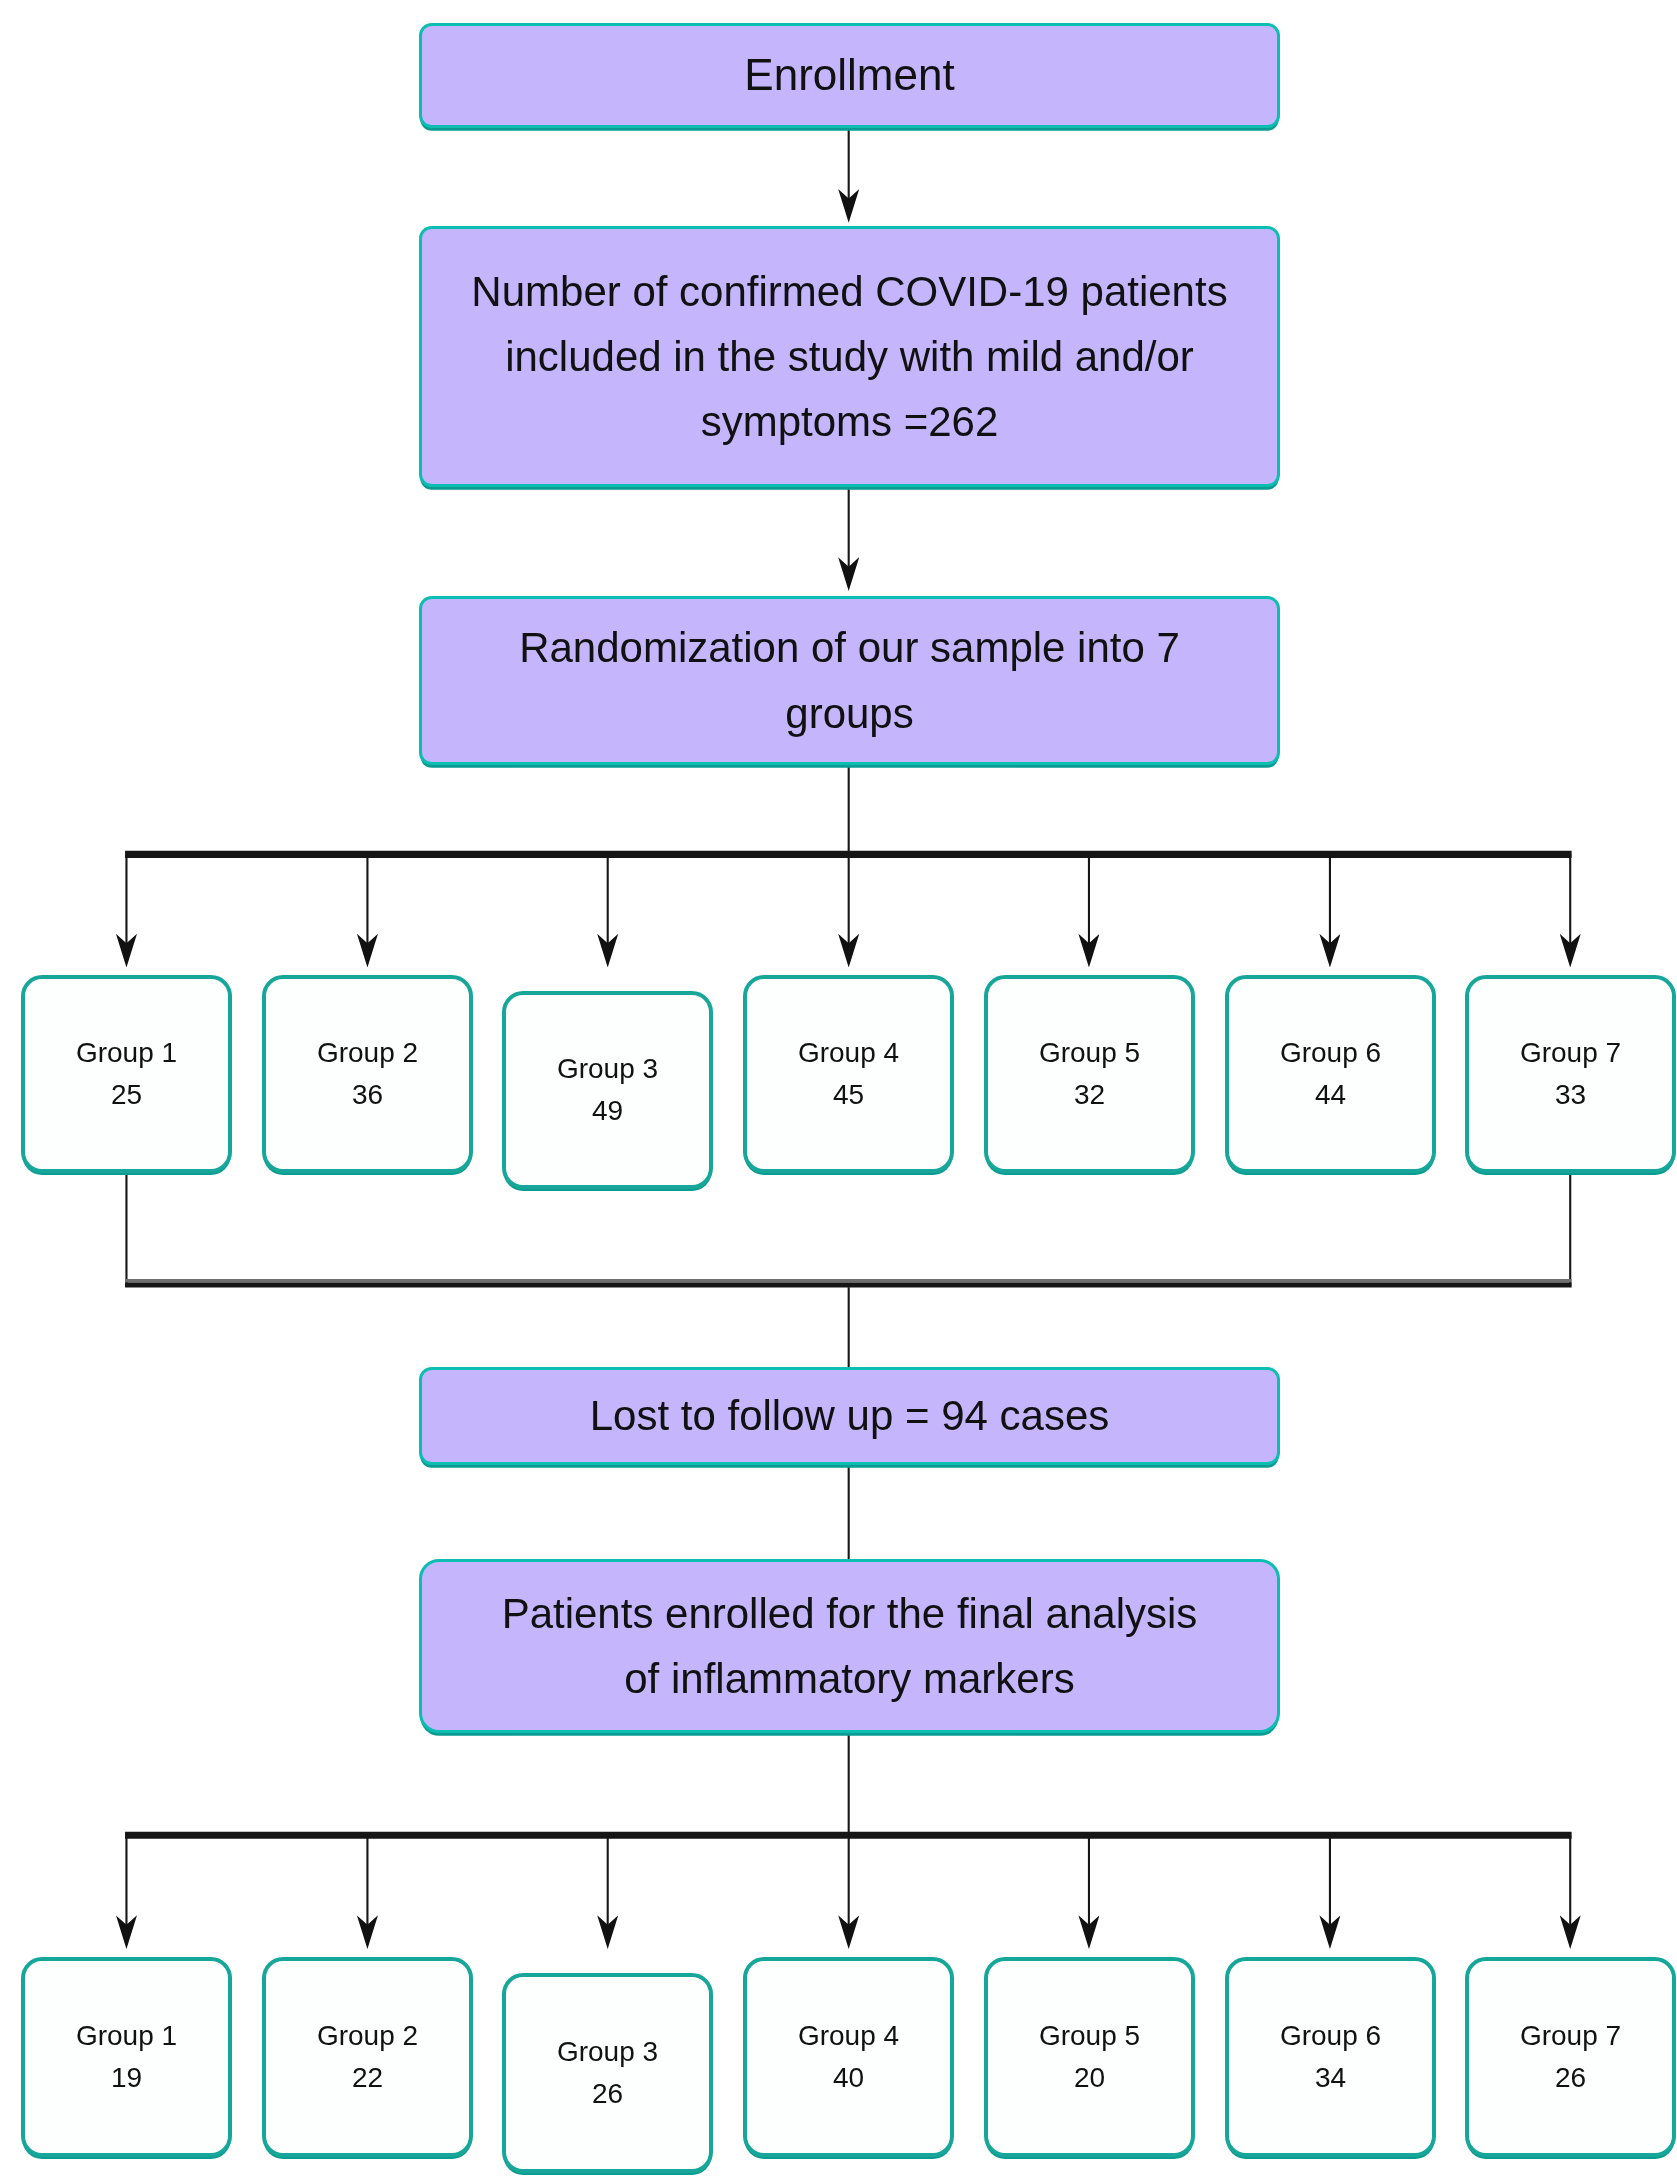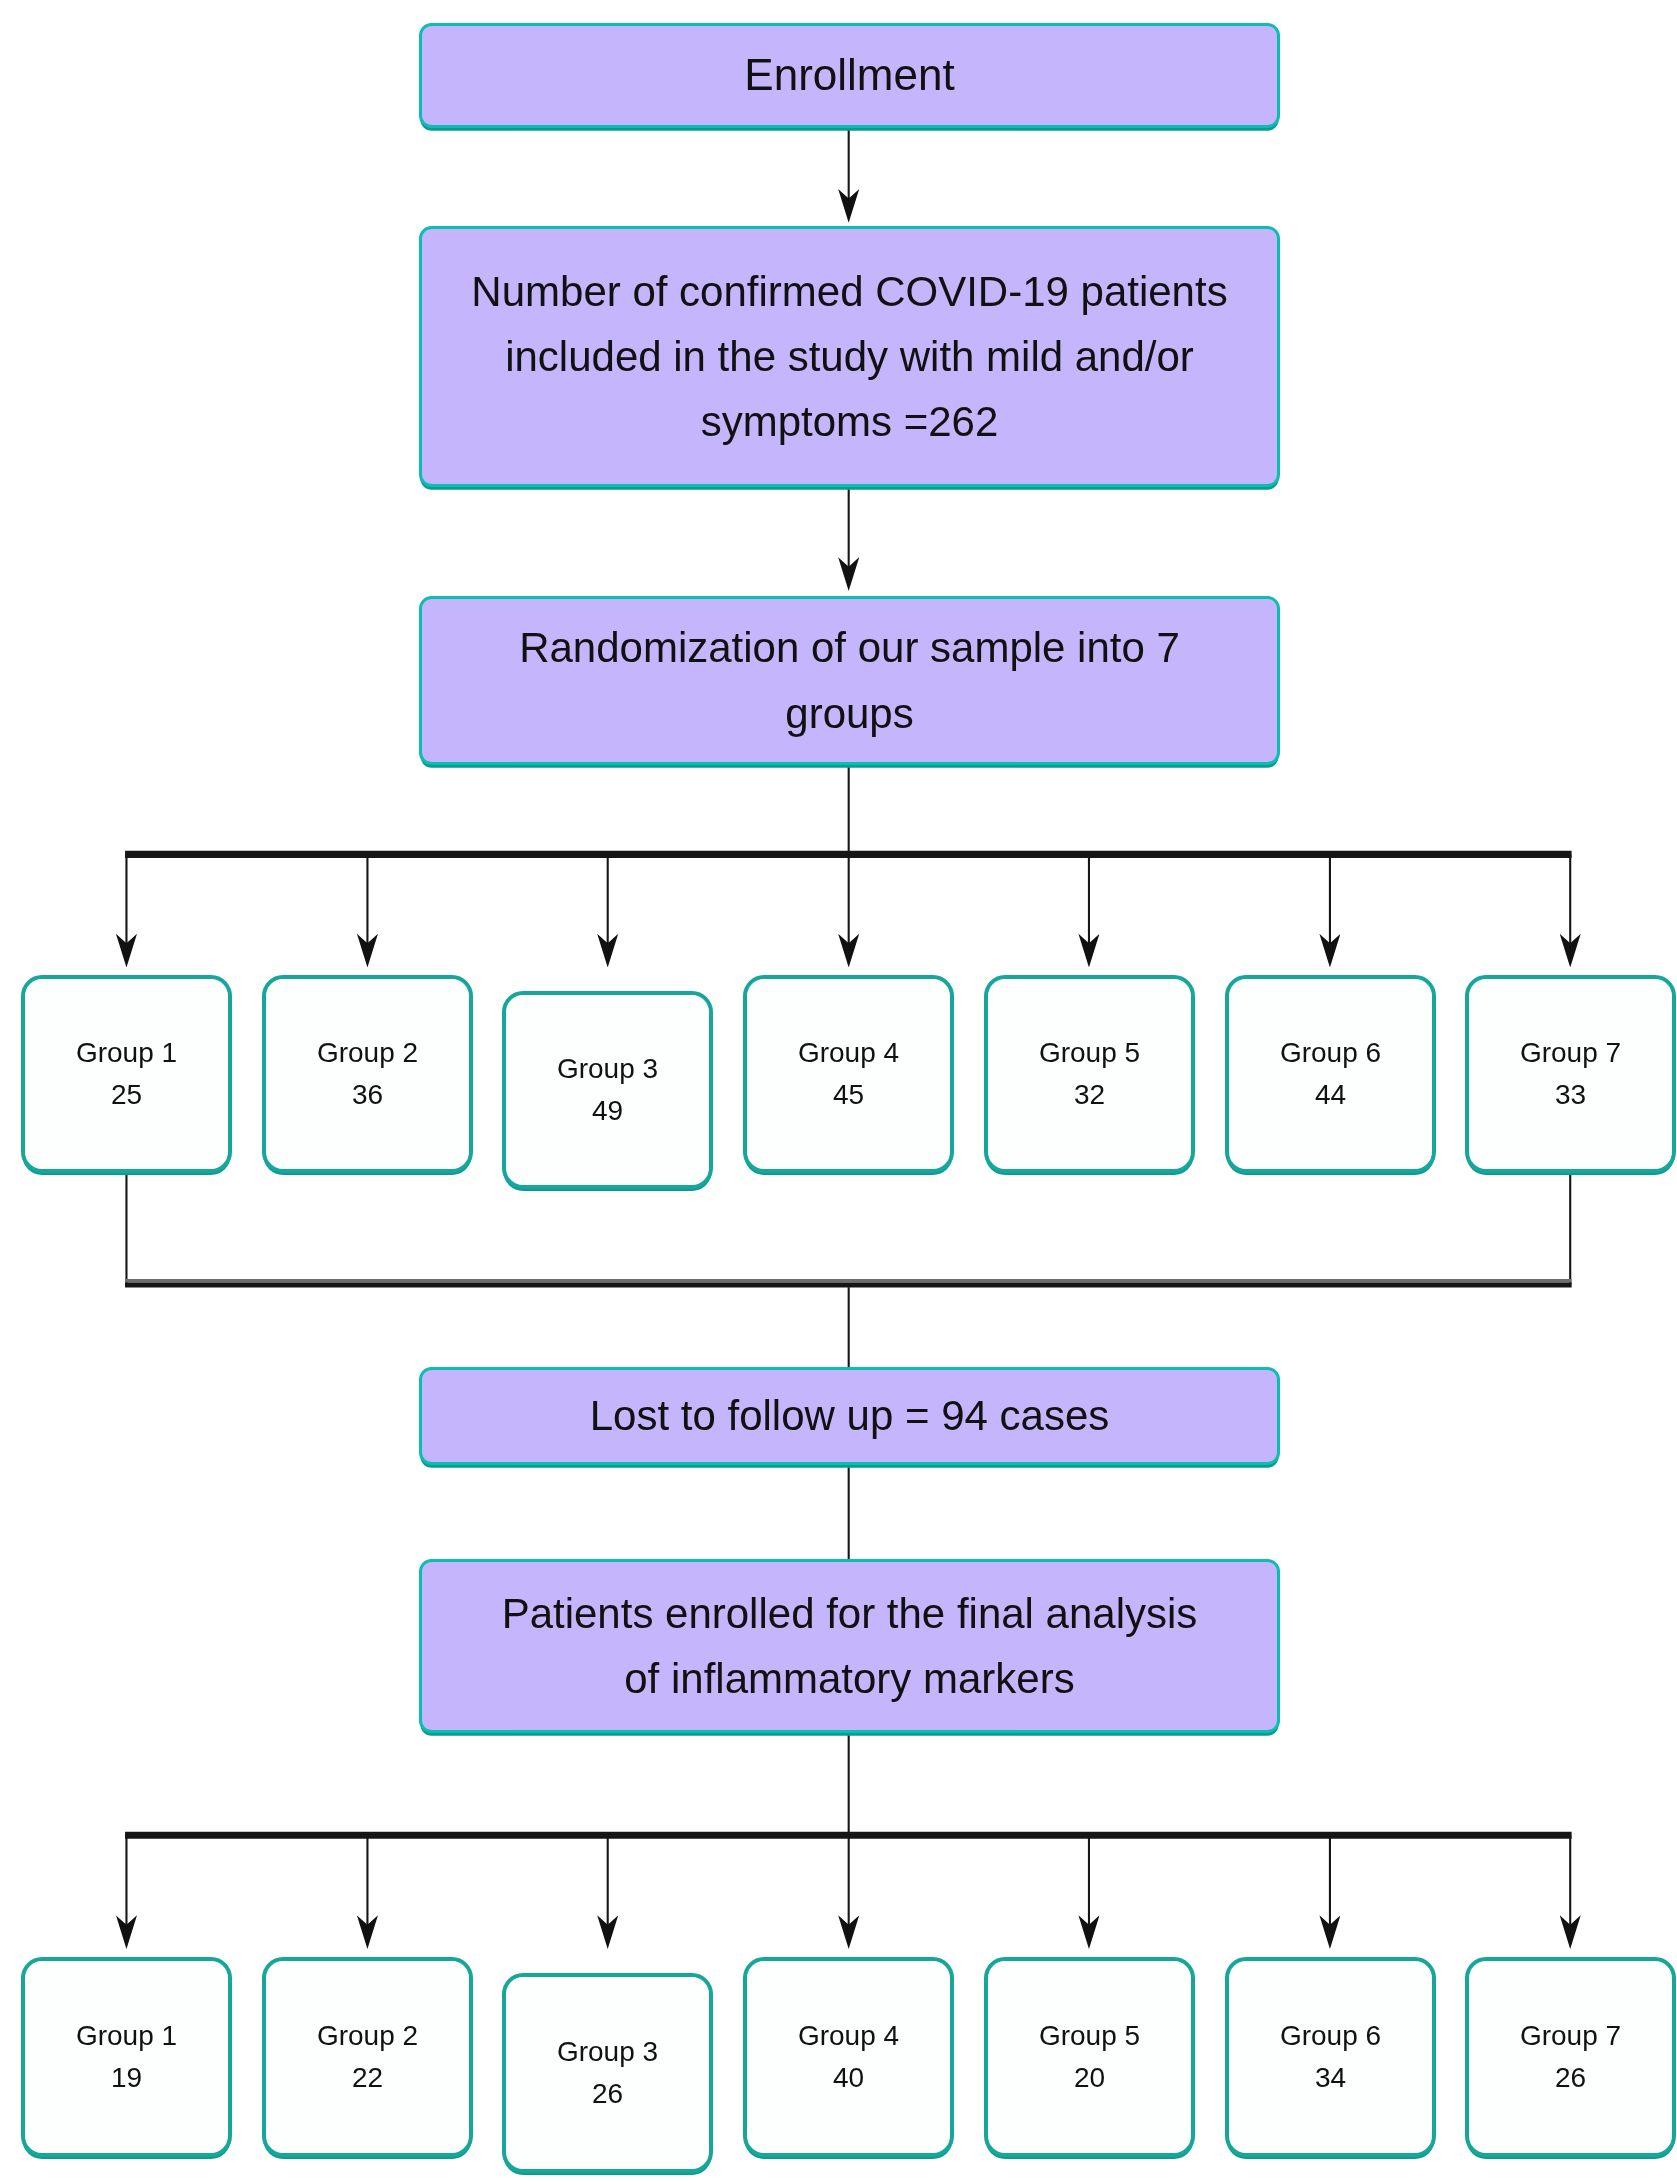--- a/index.html
+++ b/index.html
@@ -35,21 +35,21 @@
     white-space: pre;
     font-size: 42px;
     line-height: 1.55;
     color: #111111;
     z-index: 2;
   }
   #box-enrollment   { top: 23px;   height: 105px; font-size: 44px; }
   #box-confirmed    { top: 226px;  height: 261px; }
   #box-randomization{ top: 596px;  height: 169px; }
   #box-lost         { top: 1367px; height: 98px; }
-  #box-final        { top: 1559px; height: 174px; }
+  #box-final        { top: 1559px; height: 174px; border-radius: 20px; }
 
   .grow {
     position: absolute;
     left: 0;
     width: 1677px;
     height: 200px;
     z-index: 2;
   }
   #row-randomized { top: 975px; height: 198px; }
   #row-final      { top: 1957px; height: 200px; }

